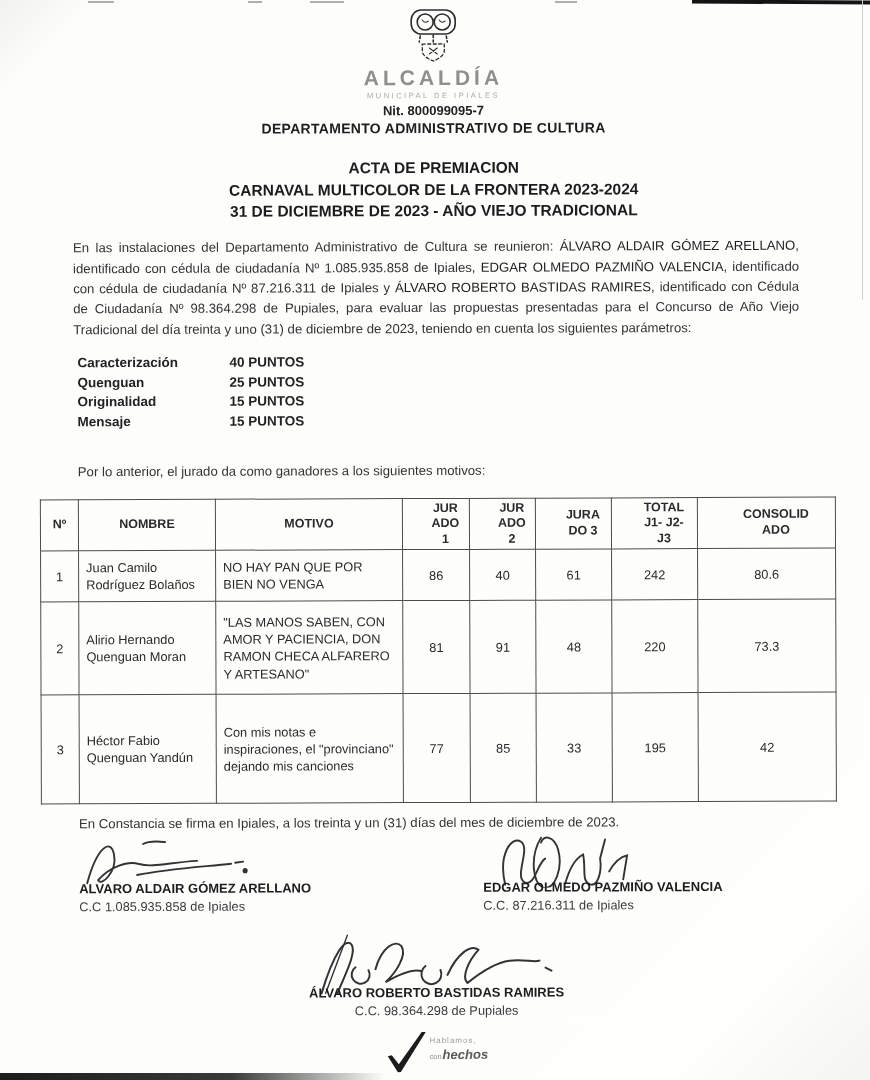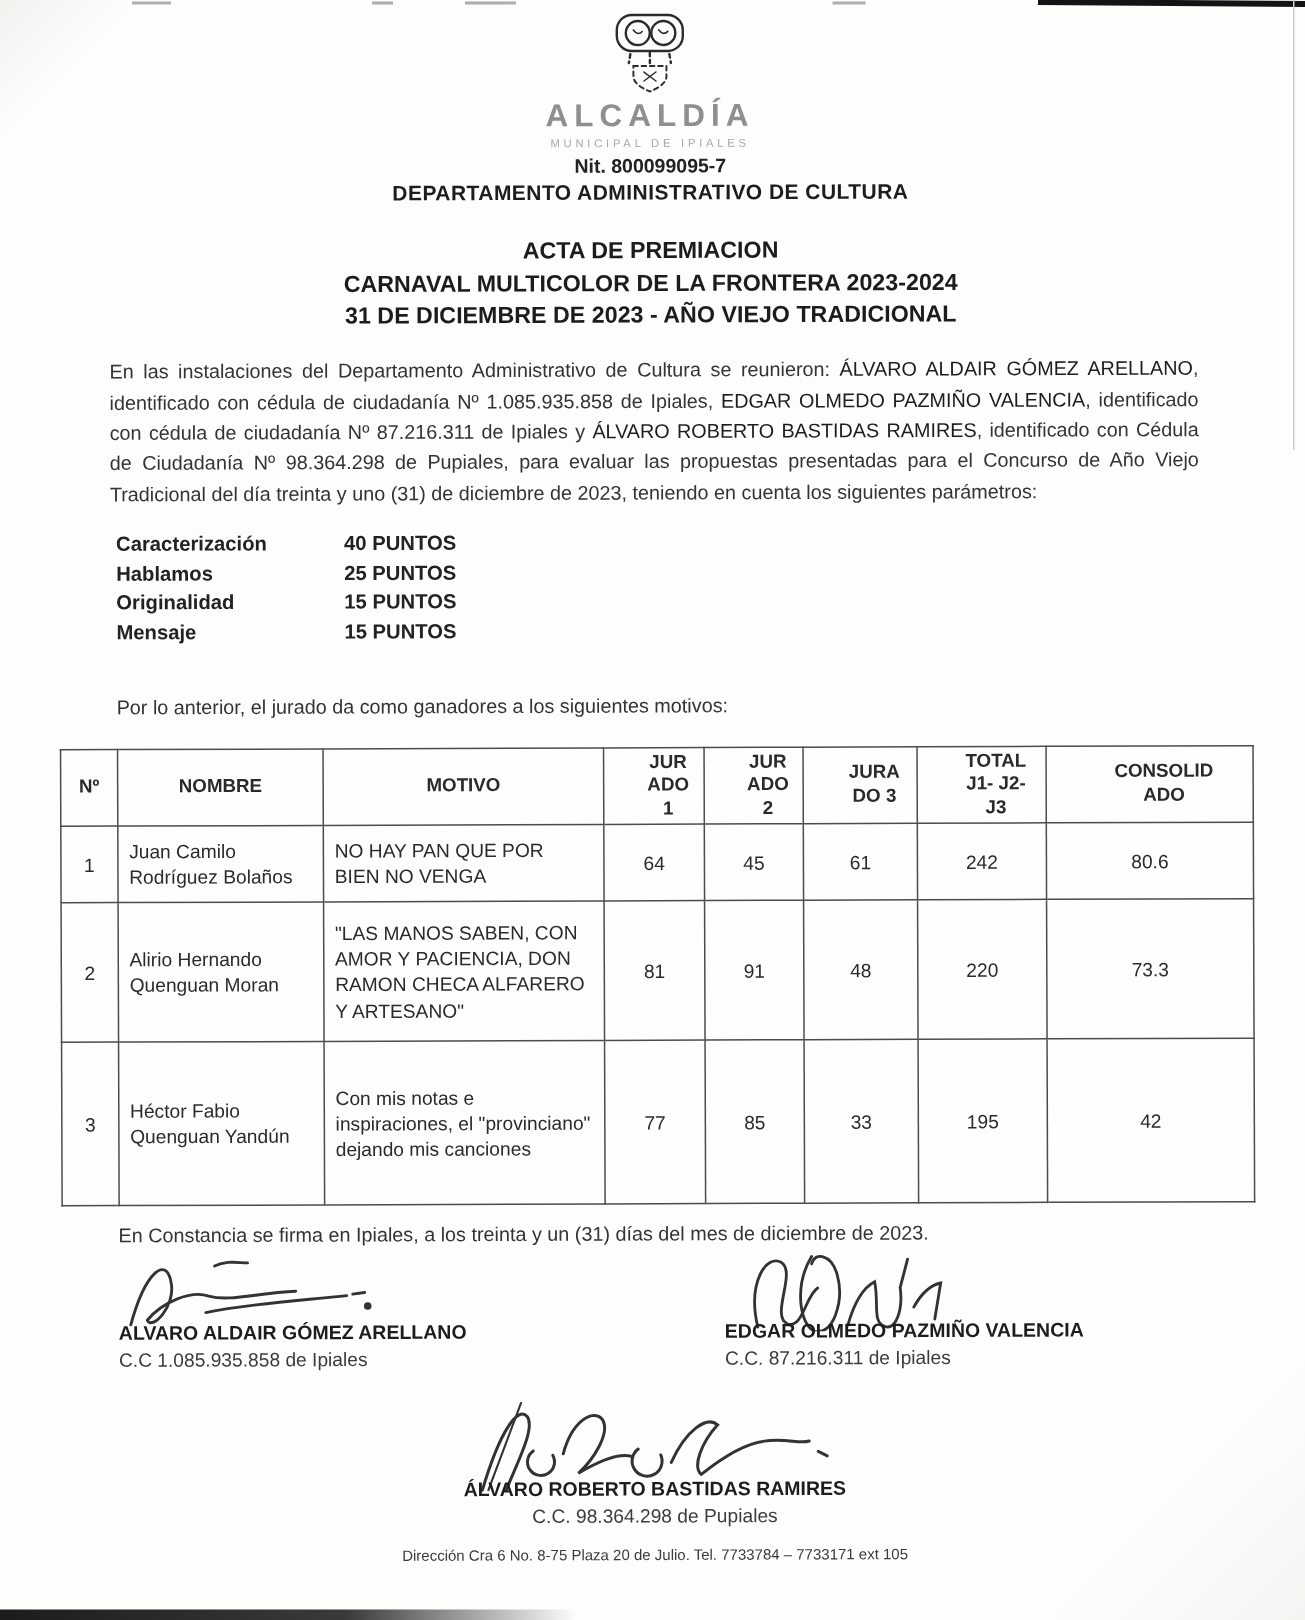--- a/index.html
+++ b/index.html
@@ -102,21 +102,21 @@
     </div>
 
     <p class="intro"><span>En las instalaciones del Departamento Administrativo de Cultura se reunieron: </span><span class="b">ÁLVARO ALDAIR GÓMEZ ARELLANO</span><span>, identificado con cédula de ciudadanía Nº 1.085.935.858 de Ipiales, </span><span class="b">EDGAR OLMEDO PAZMIÑO VALENCIA</span><span>, identificado con cédula de ciudadanía Nº 87.216.311 de Ipiales y </span><span class="b">ÁLVARO ROBERTO BASTIDAS RAMIRES</span><span>, identificado con Cédula de Ciudadanía Nº 98.364.298 de Pupiales, para evaluar las propuestas presentadas para el Concurso de Año Viejo Tradicional del día treinta y uno (31) de diciembre de 2023, teniendo en cuenta los siguientes parámetros:</span></p>
 
     <div class="params">
       <div class="param-row">
         <span class="param-label">Caracterización</span>
         <span class="param-value">40 PUNTOS</span>
       </div>
       <div class="param-row">
-        <span class="param-label">Hablamos</span>
+        <span class="param-label">Quenguan</span>
         <span class="param-value">25 PUNTOS</span>
       </div>
       <div class="param-row">
         <span class="param-label">Originalidad</span>
         <span class="param-value">15 PUNTOS</span>
       </div>
       <div class="param-row">
         <span class="param-label">Mensaje</span>
         <span class="param-value">15 PUNTOS</span>
       </div>
@@ -143,22 +143,22 @@
         <th><span class="hdr-narrow">JURADO 1</span></th>
         <th><span class="hdr-narrow">JURADO 2</span></th>
         <th><span class="hdr-narrow">JURADO 3</span></th>
         <th><span class="hdr-narrow">TOTAL J1- J2-J3</span></th>
         <th><span class="hdr-narrow">CONSOLIDADO</span></th>
       </tr>
       <tr class="r1">
         <td class="c">1</td>
         <td class="l">Juan Camilo Rodríguez Bolaños</td>
         <td class="l">NO HAY PAN QUE POR BIEN NO VENGA</td>
-        <td class="c">64</td>
-        <td class="c">45</td>
+        <td class="c">86</td>
+        <td class="c">40</td>
         <td class="c">61</td>
         <td class="c">242</td>
         <td class="c">80.6</td>
       </tr>
       <tr class="r2">
         <td class="c">2</td>
         <td class="l">Alirio Hernando Quenguan Moran</td>
         <td class="l">"LAS MANOS SABEN, CON AMOR Y PACIENCIA, DON RAMON CHECA ALFARERO Y ARTESANO"</td>
         <td class="c">81</td>
         <td class="c">91</td>
@@ -219,19 +219,28 @@
           <path d="M136,42 C146,20 160,11 167,17 C156,29 150,45 156,50 C166,42 182,30 198,28 C212,26 222,30 228,28"></path>
           <path d="M234,35 l6,3"></path>
           <path d="M36,2 L14,60" stroke-width="1.4"></path>
         </g>
       </svg>
       <div class="sig-name">ÁLVARO ROBERTO BASTIDAS RAMIRES</div>
       <div class="sig-id">C.C. 98.364.298 de Pupiales</div>
     </div>
 
     <div class="footer">
+      <div class="slogan">
+        <svg width="42" height="46" viewBox="0 0 42 46">
+          <path d="M2,26 L12,42 L15,42 L40,2 L36,2 L13,34 L6,25 Z" fill="#1c1c1c"></path>
+        </svg>
+        <div class="slogan-text">
+          <div class="slogan-l1">Hablamos,</div>
+          <div class="slogan-l2"><span class="con">con</span><span class="hechos">hechos</span></div>
+        </div>
+      </div>
       <div class="addr">
         <div>Dirección Cra 6 No. 8-75 Plaza 20 de Julio. Tel. 7733784 – 7733171 ext 105</div>
 
       </div>
     </div>
   </div>
 </div>
 
 </body></html>

